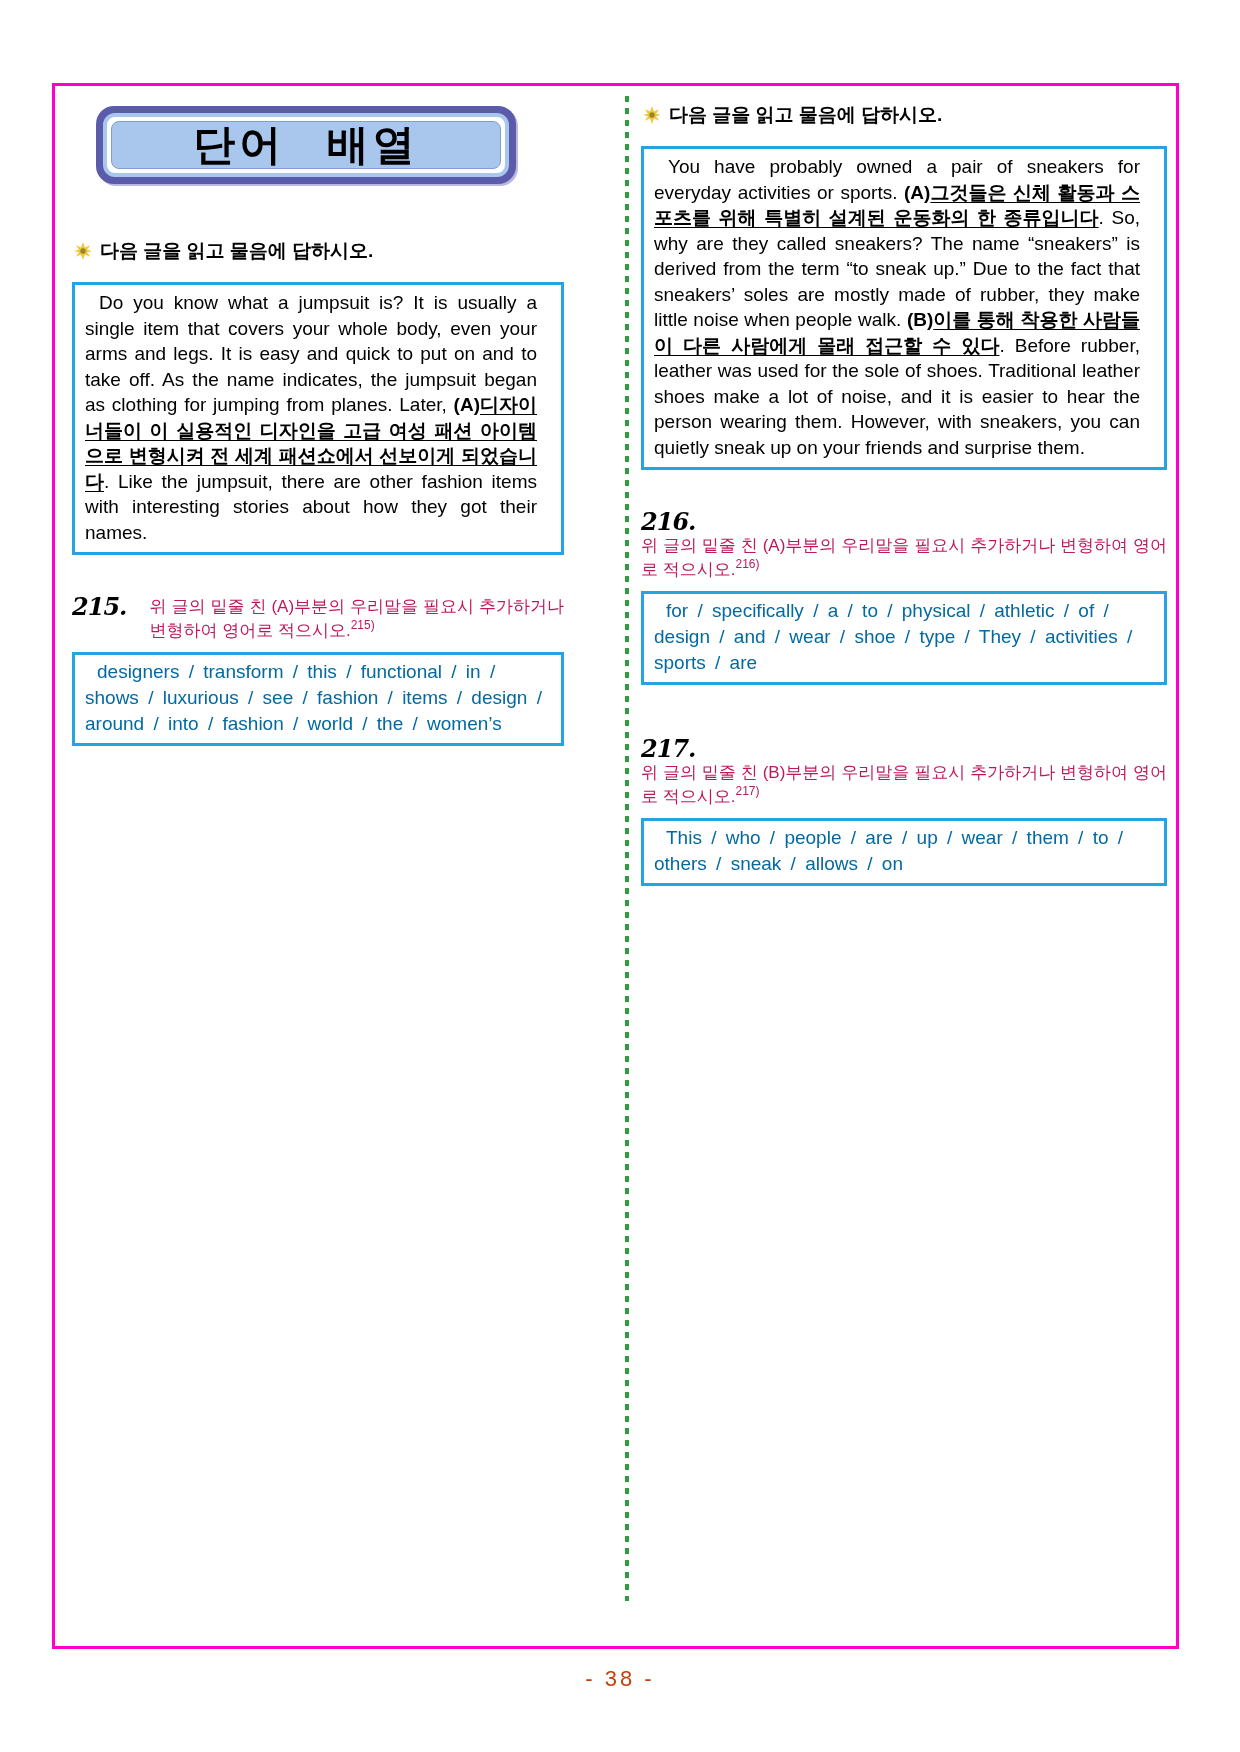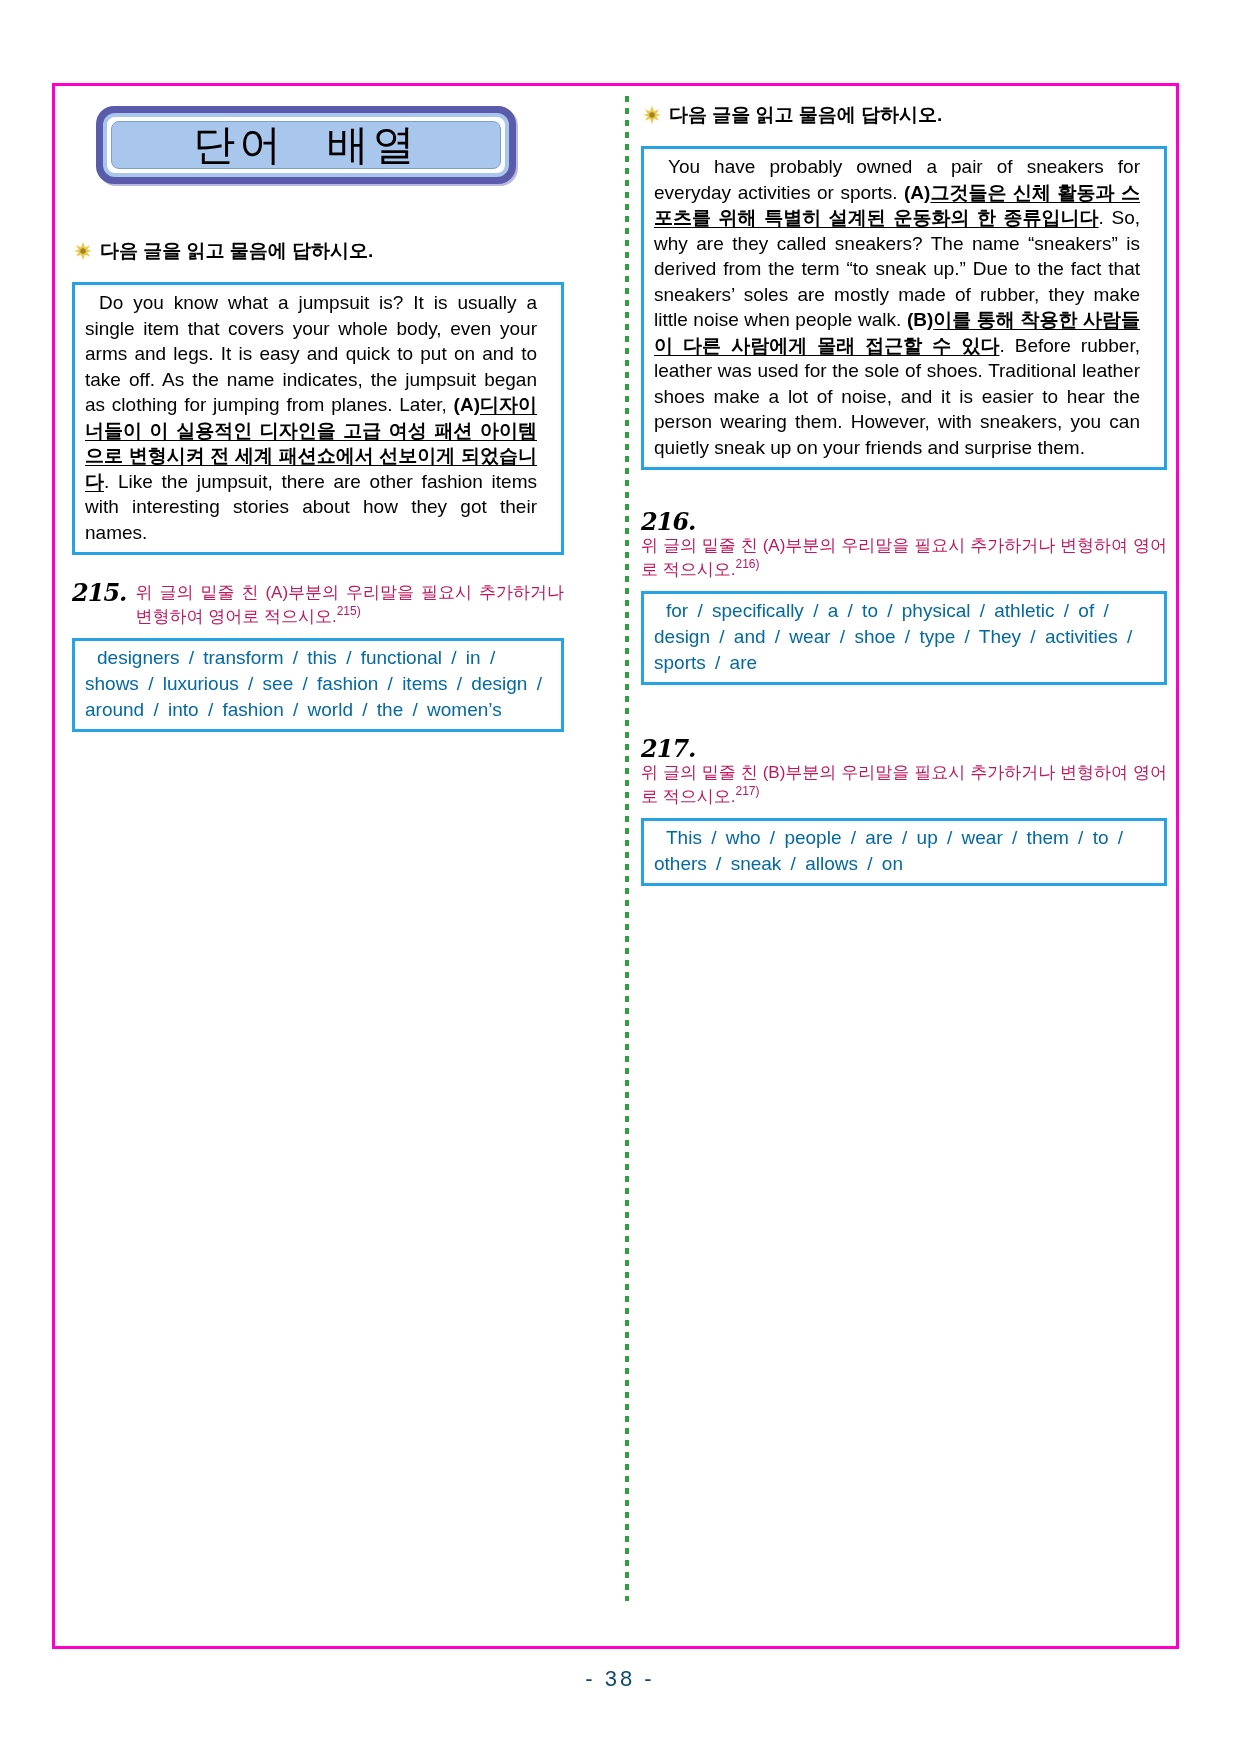--- a/index.html
+++ b/index.html
@@ -18,52 +18,52 @@
   .divider {
     position:absolute; left:570px; top:10px; height:1505px; width:4px;
     background:repeating-linear-gradient(to bottom, #2f9e3f 0 6px, transparent 6px 12px);
   }
 
   
   .title-outer { width:420px; margin-left:24px; background:#5b5bac; border-radius:18px; padding:7px; box-shadow:2px 2px 0 #b9b9df; }
   .title-mid   { background:#ffffff; border:4px solid #a9c6ec; border-radius:12px; padding:4px; }
   .title-inner { background:#a9c6ec; border:1px solid #7f9fd0; border-radius:8px; height:48px;
                  display:flex; align-items:center; justify-content:center; }
-  .title-text  { font-size:42px; font-weight:normal; color:#000; letter-spacing:4px; word-spacing:26px;
+  .title-text  { font-size:42px; font-weight:bold; color:#000; letter-spacing:4px; word-spacing:26px;
                  line-height:1; font-family:"Liberation Sans","DejaVu Sans",sans-serif; }
 
   
   .instruction { display:flex; align-items:center; gap:8px; font-size:19px; font-weight:600; color:#000; }
   .col-left .instruction { margin-top:54px; margin-left:2px; }
   .col-right .instruction { margin-top:0; margin-left:2px; }
   .flower { width:18px; height:18px; flex:0 0 auto; display:inline-block; }
 
   
   .passage-box { border:3px solid #25a3e2; background:#fff; padding:5px 24px 7px 10px; margin-top:18px; }
   .passage { font-size:19px; line-height:25.5px; text-align:justify; text-indent:14px; color:#000; }
   .marker { font-weight:bold; }
   .ul { font-weight:bold; text-decoration:underline; text-underline-offset:3px; }
 
   
   .question { display:flex; align-items:flex-start; }
   .qnum { flex:0 0 auto; font-family:"DejaVu Serif","Liberation Serif",serif; font-style:italic;
           font-weight:bold; font-size:24px; line-height:24px; margin-right:9px; letter-spacing:-1px; }
   .qtext { flex:1; font-size:17px; line-height:24px; text-align:justify; color:#be185d; }
   .qtext sup { font-size:12px; vertical-align:super; line-height:0; }
-  .q-215 { margin-top:26px; }
+  .q-215 { margin-top:40px;gap:14px; }
   .q-216 { margin-top:40px;flex-direction:column; }
   .q-217 { margin-top:52px;flex-direction:column; }
 
   
   .bank-box { border:3px solid #25a3e2; background:#fff; padding:4px 10px 6px 10px; margin-top:9px; }
   .bank { font-size:19px; line-height:26px; text-align:left; text-indent:12px; color:#0369a1;
           word-spacing:4px; }
 
   .page-number { position:absolute; left:0; right:0; top:1666px; text-align:center;
-                 font-size:22px; color:#0c4a6e; letter-spacing:3px; }
+                 font-size:22px; color:#c2410c; letter-spacing:3px; }
 </style>
 </head>
 <body>
 
 <div class="canvas">
   <div class="page-border">
 
     <div class="divider"></div>
 
     <div class="col col-left">

